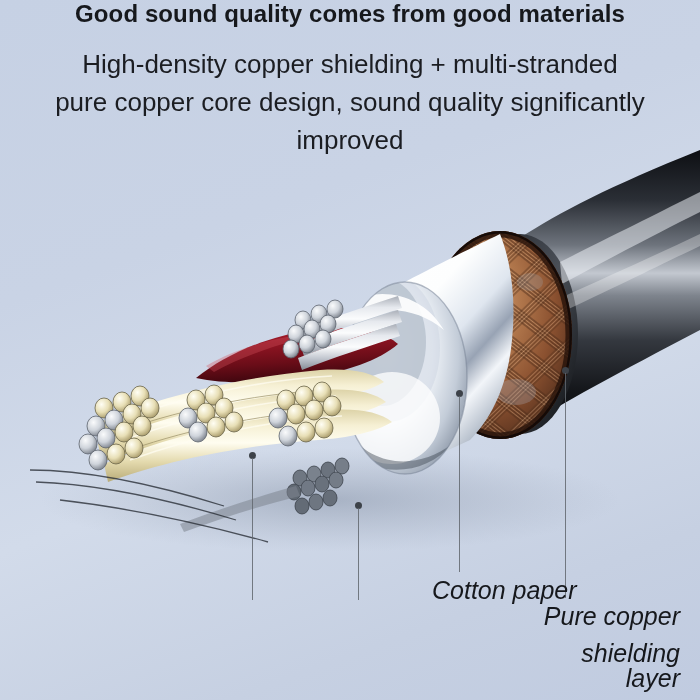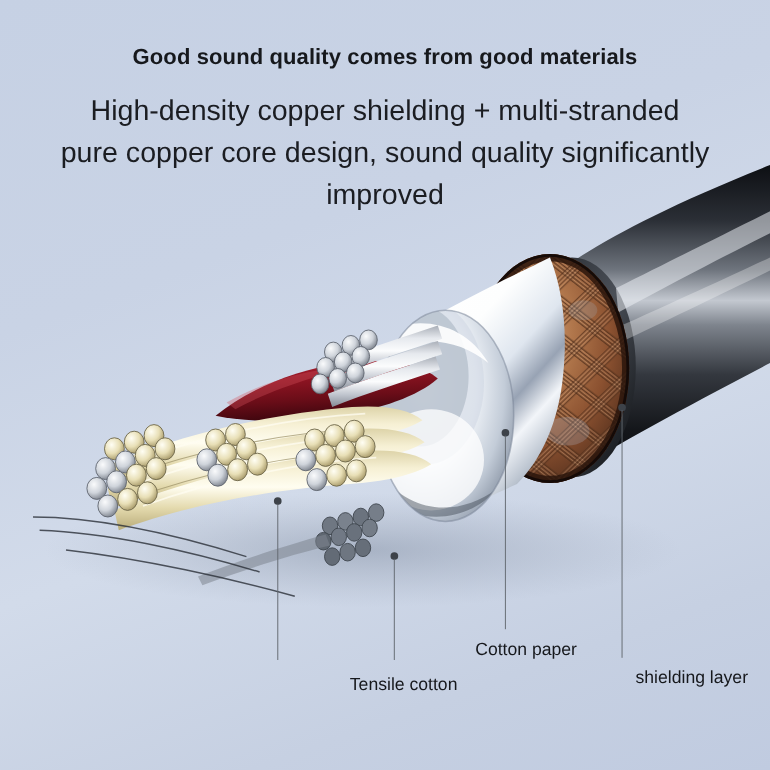--- a/index.html
+++ b/index.html
@@ -26,22 +26,21 @@
   .headings {
     position: absolute;
     left: 0;
     top: 0;
     width: 700px;
     text-align: center;
     z-index: 40;
   }
   .title {
     margin: 0;
-    padding-top: 41px;
-    font-size: 20px;
+    font-size: 24px;
     font-weight: bold;
     color: #16181c;
     letter-spacing: .1px;
   }
   .subtitle {
     margin: 0 auto;
     padding-top: 17px;
     width: 590px;
     font-size: 26px;
     font-weight: normal;
@@ -86,24 +85,25 @@
     height: 7px;
     margin-left: -3px;
     border-radius: 50%;
     background: #3d4249;
   }
 
   
   .callout {
     position: absolute;
     z-index: 35;
-    font-size: 16px;
+    font-size: 25px;
     line-height: 25px;
     color: #16181c;
     white-space: nowrap;
+    font-style: italic;
   }
   .callout.two-line { white-space: normal; width: 140px; text-align: right; }
   .callout .lbl-line { display: block; }
   .callout .lbl-line + .lbl-line { margin-top: 12px; }
 </style>
 </head>
 <body>
 
 <div class="poster">
 
@@ -422,21 +422,21 @@
     <span class="leader-line" style="left:358px; top:508px; height:92px;"></span>
 
     <span class="leader-dot" style="left:459px; top:390px;"></span>
     <span class="leader-line" style="left:459px; top:396px; height:176px;"></span>
 
     <span class="leader-dot" style="left:565px; top:367px;"></span>
     <span class="leader-line" style="left:565px; top:373px; height:225px;"></span>
   </div>
 
 
-  <div class="callout" style="left:318px; top:610px;">Tensile cotton</div>
 
   <div class="callout" style="left:432px; top:578px;">Cotton paper</div>
 
   <div class="callout two-line" style="left:540px; top:604px;">
+    <span class="lbl-line">Pure copper</span>
     <span class="lbl-line">shielding layer</span>
   </div>
 
 </div>
 
 </body></html>

